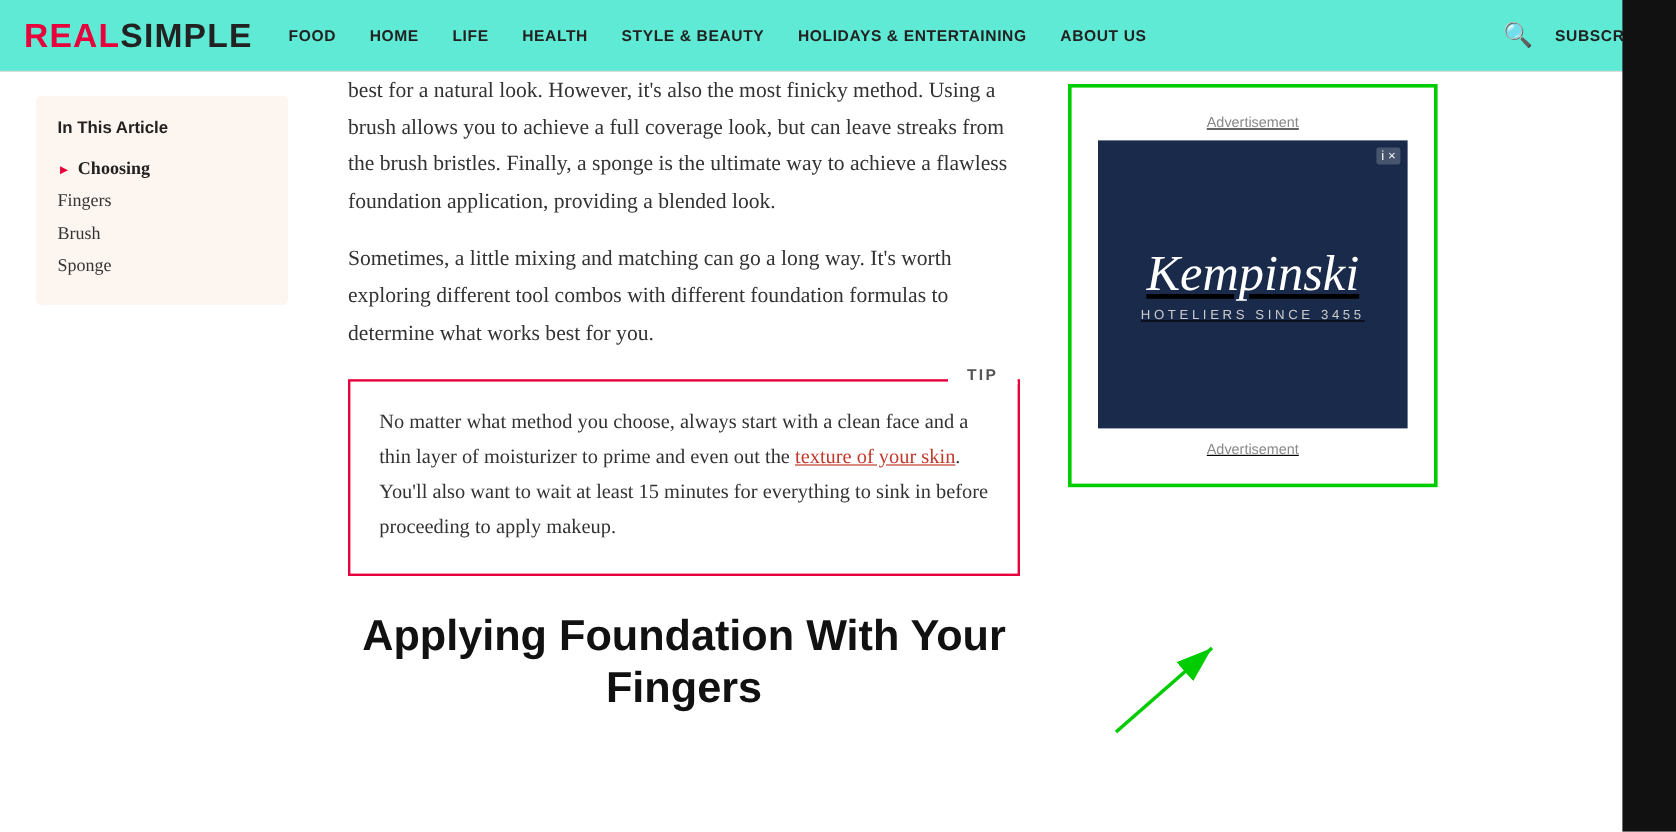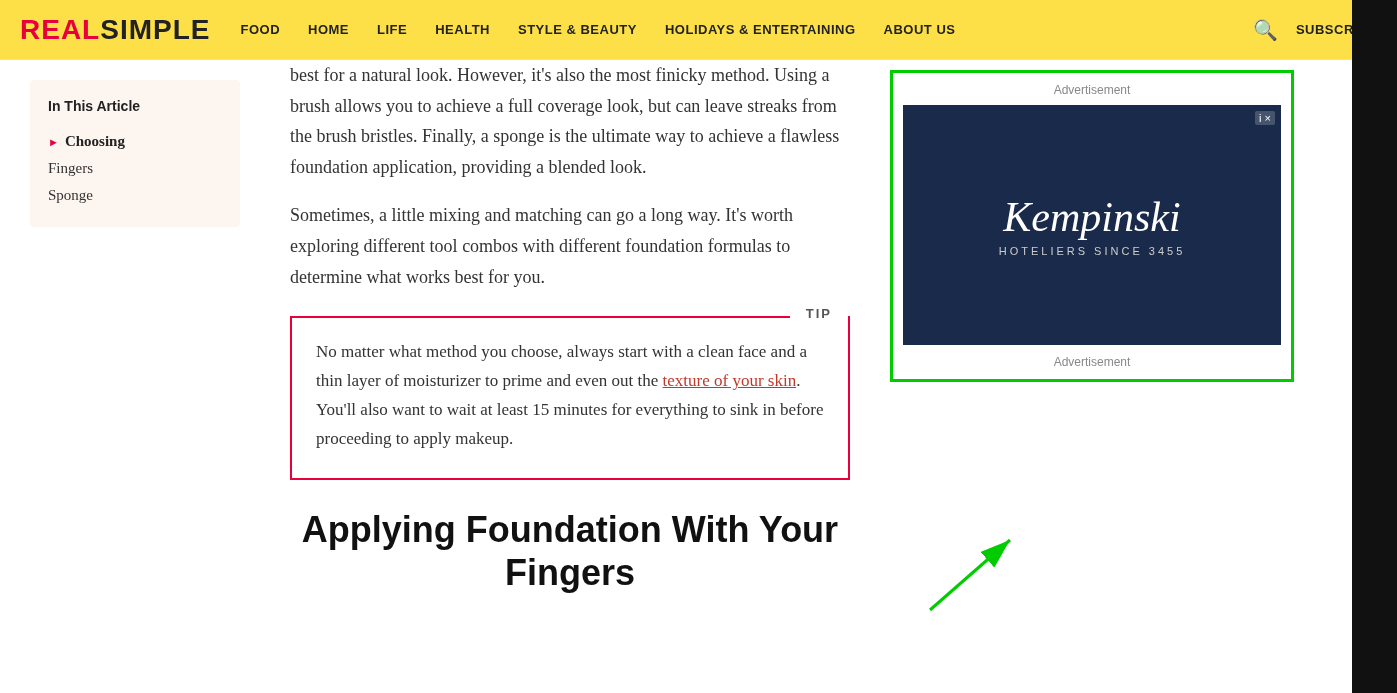--- a/index.html
+++ b/index.html
@@ -5,21 +5,21 @@
     * { margin: 0; padding: 0; box-sizing: border-box; }
     body { font-family: Georgia, 'Times New Roman', serif; background: #fff; width: 1397px; min-height: 693px; overflow-x: hidden; }
 
     
     .header {
       display: flex;
       align-items: center;
       padding: 0 20px;
       height: 60px;
       border-bottom: 1px solid #ddd;
-      background: #fde047;
+      background: #5eead4;
       position: relative;
     }
     .logo {
       font-family: Arial, sans-serif;
       font-size: 28px;
       font-weight: 900;
       letter-spacing: 1px;
       margin-right: 30px;
       flex-shrink: 0;
     }
@@ -170,24 +170,25 @@
 
     
     .right-sidebar {
       width: 380px;
       flex-shrink: 0;
       padding: 10px 0 10px 10px;
       position: relative;
     }
     .ad-container {
       border: 3px solid #00cc00;
-      width: 404px;
-      padding: 10px;
+      width: 308px;
+      padding: 22px;
       background: #fff;
       position: relative;
+      text-decoration: underline;
     }
     .ad-label {
       font-family: Arial, Helvetica, sans-serif;
       font-size: 12px;
       color: #888;
       text-align: center;
       margin-bottom: 8px;
     }
     .ad-banner {
       width: 100%;
@@ -271,20 +272,23 @@
     <div class="toc-box">
       <div class="toc-title">In This Article</div>
       <div class="toc-item active">
         <span class="toc-arrow">►</span>
         <span>Choosing</span>
       </div>
       <div class="toc-item">
         <span>Fingers</span>
       </div>
       <div class="toc-item">
+        <span>Brush</span>
+      </div>
+      <div class="toc-item">
         <span>Sponge</span>
       </div>
     </div>
   </aside>
 
   <main class="main-content">
     <p class="article-text">
       <span>best for a natural look. However, it's also the most finicky method. Using a brush allows you to achieve a full coverage look, but can leave streaks from the brush bristles. Finally, a sponge is the ultimate way to achieve a flawless foundation application, providing a blended look.</span>
     </p>
 

